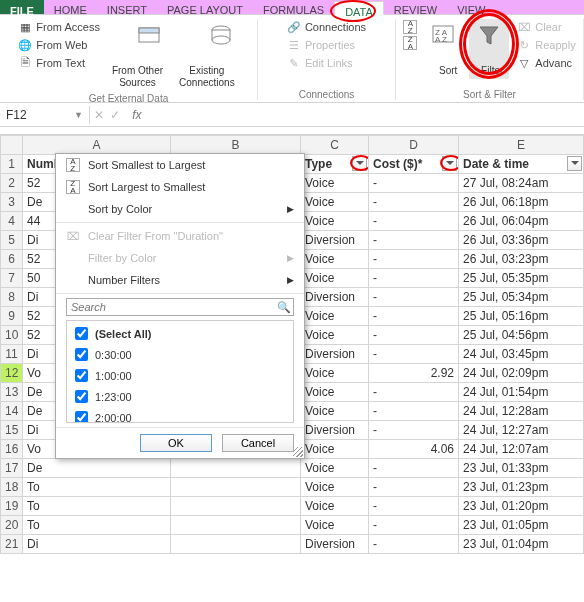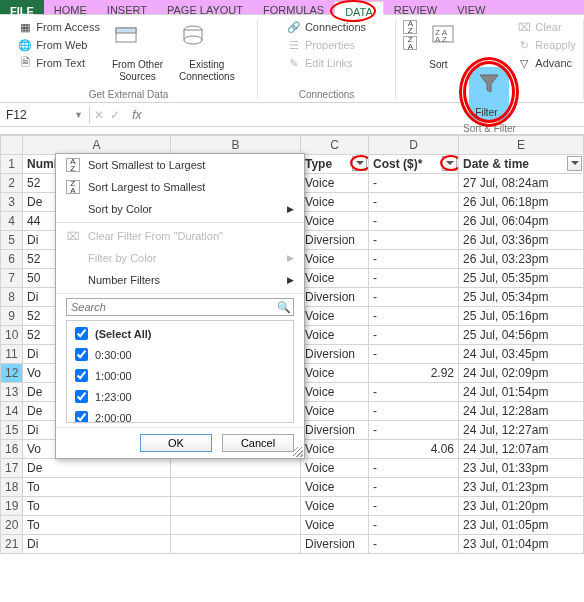--- a/index.html
+++ b/index.html
@@ -6,46 +6,46 @@
   body { margin: 0; background: #fff; width: 584px; font-size: 12px; color: #333; }
   .ribbon-tabs { display: flex; align-items: stretch; background: #f0abfc; border-bottom: 1px solid #d4d4d4; height: 15px; }
   .ribbon-tab { padding: 4px 10px 0 10px; font-size: 11px; color: #444; cursor: pointer; }
   .ribbon-file { background: #217346; color: #fff; font-weight: bold; padding-top: 5px; }
   .ribbon-active { color: #217346; border: 1px solid #d4d4d4; border-bottom: 1px solid #fff; position: relative; top: 1px; background: #fff; }
 
   .ribbon-body { display: flex; border-bottom: 1px solid #d4d4d4; padding: 4px 0 2px 0; height: 88px; }
   .group { display: flex; flex-direction: column; align-items: center; padding: 0 6px; border-right: 1px solid #e5e5e5; }
   .group-content { display: flex; gap: 8px; flex: 1; align-items: flex-start; }
   .group-label { font-size: 10px; color: #777; padding-top: 2px; }
-  .big-btn { display: flex; flex-direction: column; align-items: flex-start; gap: 10px; cursor: pointer; padding: 2px 4px; }
+  .big-btn { display: flex; flex-direction: column; align-items: flex-end; gap: 16px; cursor: pointer; padding: 2px 4px; }
   .big-btn .ico { width: 28px; height: 28px; display: flex; align-items: center; justify-content: center; }
   .big-btn span { font-size: 10px; line-height: 12px; text-align: center; }
   .mini-btn { display: flex; align-items: center; gap: 4px; font-size: 11px; color: #444; cursor: pointer; padding: 1px 0; }
   .mini-btn.disabled { color: #bbb; }
   .mini-ico { width: 14px; height: 14px; display: inline-flex; align-items: center; justify-content: center; }
   .stack { display: flex; flex-direction: column; gap: 2px; }
-  .filter-highlight { position: relative; background: #7dd3fc; border-radius: 10px; padding: 2px 6px; margin-top: 48px; }
+  .filter-highlight { position: relative; background: #e5e5e5; border-radius: 2px; padding: 2px 6px; }
   .red-circle { position: absolute; border: 3px solid #e00; border-radius: 50%; pointer-events: none; }
 
   .namebox-row { display: flex; align-items: center; border-bottom: 1px solid #d4d4d4; height: 24px; }
   .namebox { width: 90px; border-right: 1px solid #d4d4d4; padding: 2px 6px; font-size: 12px; display: flex; align-items: center; justify-content: space-between; }
   .fx-label { padding: 0 8px; color: #777; font-style: italic; }
   .formula-bar { flex: 1; padding: 2px 6px; }
   .fx-controls { display: flex; gap: 6px; color: #bbb; padding: 0 4px; }
 
   .sheet { position: relative; }
   table.grid { border-collapse: collapse; width: 100%; table-layout: fixed; }
   table.grid th, table.grid td { border: 1px solid #d4d4d4; padding: 2px 4px; font-size: 12px; height: 19px; overflow: hidden; white-space: nowrap; }
   table.grid th { background: #f3f3f3; font-weight: normal; color: #555; text-align: center; }
   table.grid td.rowhead { background: #f3f3f3; text-align: center; color: #555; width: 22px; }
   .hdr-cell { font-weight: bold; position: relative; }
   .filter-btn { position: absolute; right: 1px; top: 1px; width: 15px; height: 15px; border: 1px solid #aaa; background: linear-gradient(#fff,#eee); cursor: pointer; display: flex; align-items: center; justify-content: center; }
   .filter-btn::after { content: ""; border: 4px solid transparent; border-top-color: #555; margin-top: 3px; }
   .red-oval { position: absolute; border: 2px solid #e00; border-radius: 50%; width: 22px; height: 16px; top: 0; right: -4px; pointer-events: none; }
-  tr.sel td.rowhead { background: #7dd3fc; }
+  tr.sel td.rowhead { background: #bef264; }
 
   .dropdown { position: absolute; top: 18px; left: 55px; width: 250px; background: #fff; border: 1px solid #aaa; box-shadow: 2px 2px 6px rgba(0,0,0,.3); z-index: 10; font-size: 11px; }
   .dropdown .menu-item { display: flex; align-items: center; gap: 8px; padding: 4px 10px; cursor: pointer; }
   .dropdown .menu-item.disabled { color: #bbb; }
   .dropdown .menu-item .arrow { margin-left: auto; font-size: 9px; }
   .dropdown hr { border: none; border-top: 1px solid #e5e5e5; margin: 2px 0; }
   .dropdown .search { display: flex; margin: 4px 10px; border: 1px solid #aaa; }
   .dropdown .search input { border: none; flex: 1; padding: 2px 4px; font-size: 11px; outline: none; font-style: italic; color: #888; }
   .dropdown .search .sico { width: 18px; display: flex; align-items: center; justify-content: center; color: #1a6fb0; }
   .dropdown .checklist { margin: 0 10px 4px 10px; border: 1px solid #ccc; height: 103px; overflow-y: scroll; padding: 2px 4px; }

